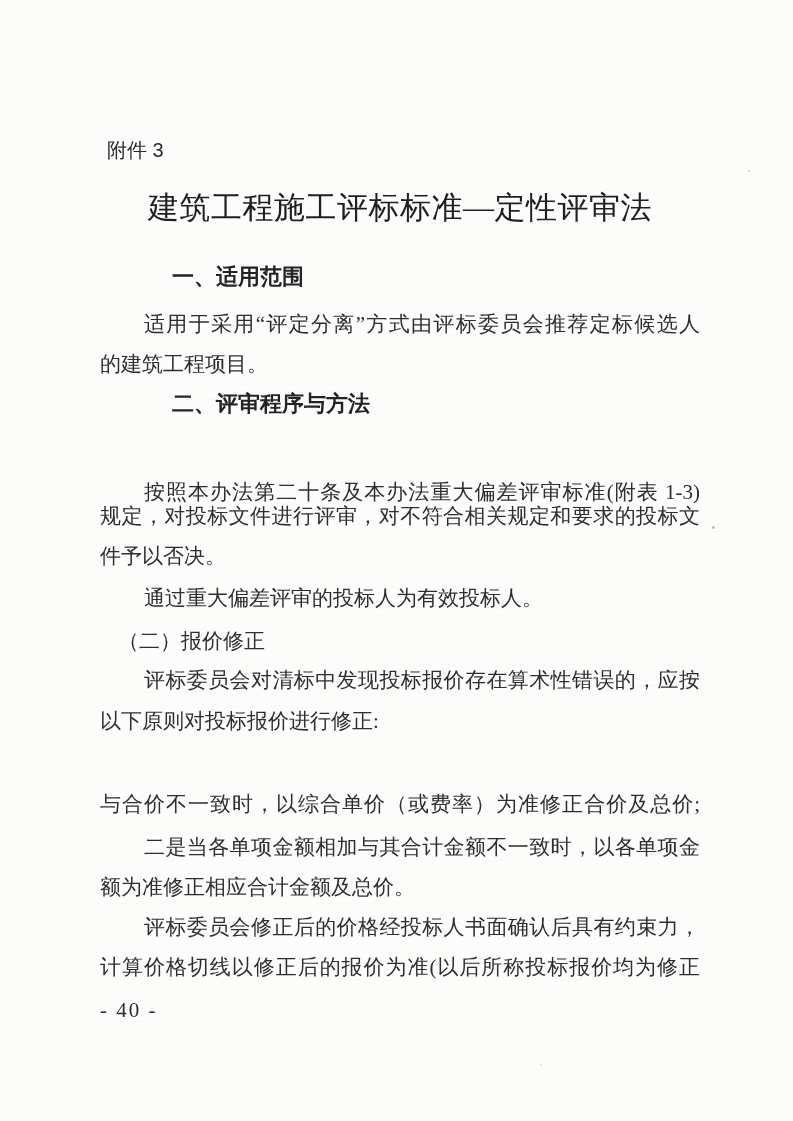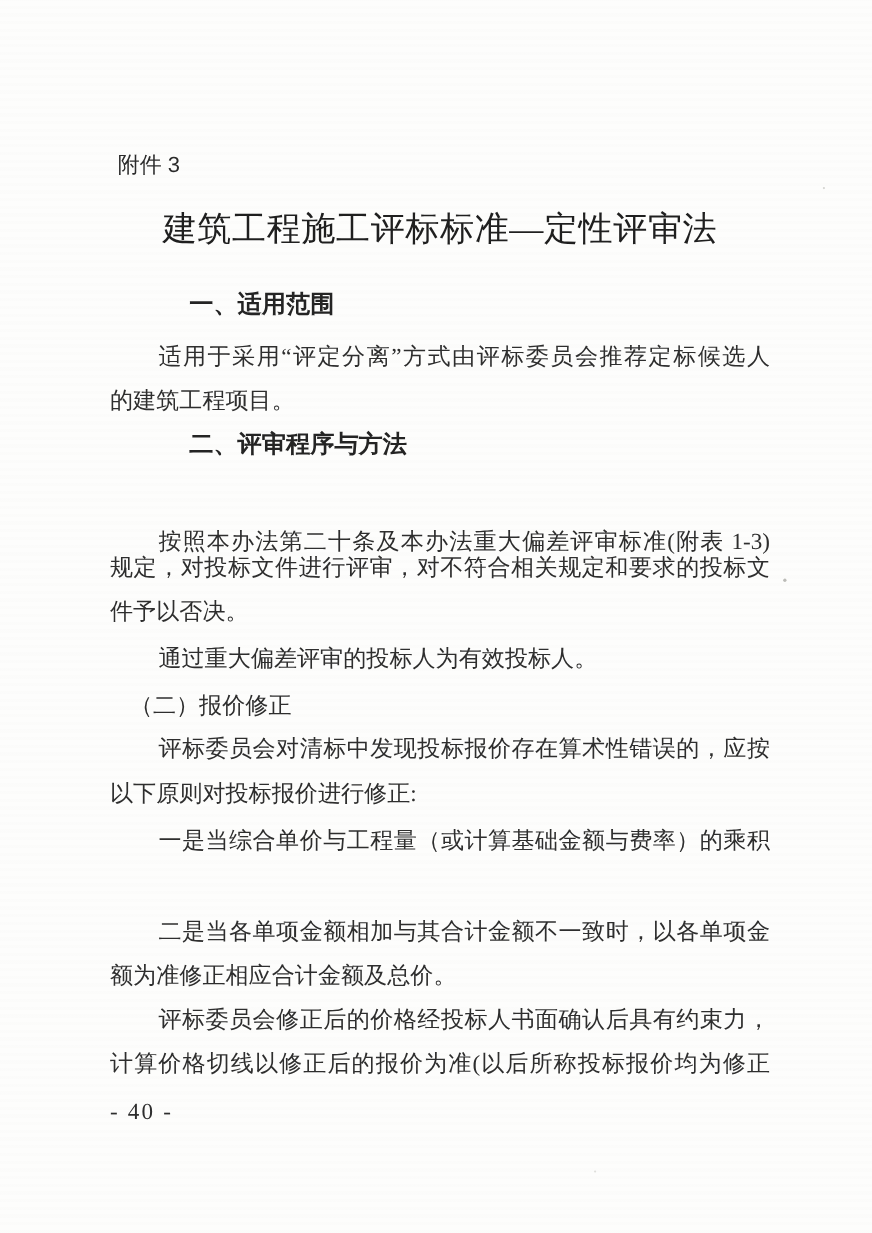--- a/index.html
+++ b/index.html
@@ -115,21 +115,21 @@
 
   <div class="line body-indent just" style="top:472px">按照本办法第二十条及本办法重大偏差评审标准(附表 1-3)</div>
   <div class="line body-left just" style="top:496px">规定，对投标文件进行评审，对不符合相关规定和要求的投标文</div>
   <div class="line body-left" style="top:536px">件予以否决。</div>
   <div class="line body-indent" style="top:578px">通过重大偏差评审的投标人为有效投标人。</div>
 
   <div class="sub" style="top:621px">（二）报价修正</div>
 
   <div class="line body-indent just" style="top:660px">评标委员会对清标中发现投标报价存在算术性错误的，应按</div>
   <div class="line body-left" style="top:701px">以下原则对投标报价进行修正:</div>
-  <div class="line body-indent just" style="top:744px">一是当综合单价与工程量（或计算基础金额与费率）的乘积</div>
+  <div class="line body-left just" style="top:784px">与合价不一致时，以综合单价（或费率）为准修正合价及总价;</div>
   <div class="line body-indent just" style="top:827px">二是当各单项金额相加与其合计金额不一致时，以各单项金</div>
   <div class="line body-left" style="top:867px">额为准修正相应合计金额及总价。</div>
   <div class="line body-indent just" style="top:907px">评标委员会修正后的价格经投标人书面确认后具有约束力，</div>
   <div class="line body-left just" style="top:947px">计算价格切线以修正后的报价为准(以后所称投标报价均为修正</div>
 
   <div class="footer-num">- 40 -</div>
 
   <div class="speck speck-1"></div>
   <div class="speck speck-2"></div>
   <div class="speck speck-3"></div>

